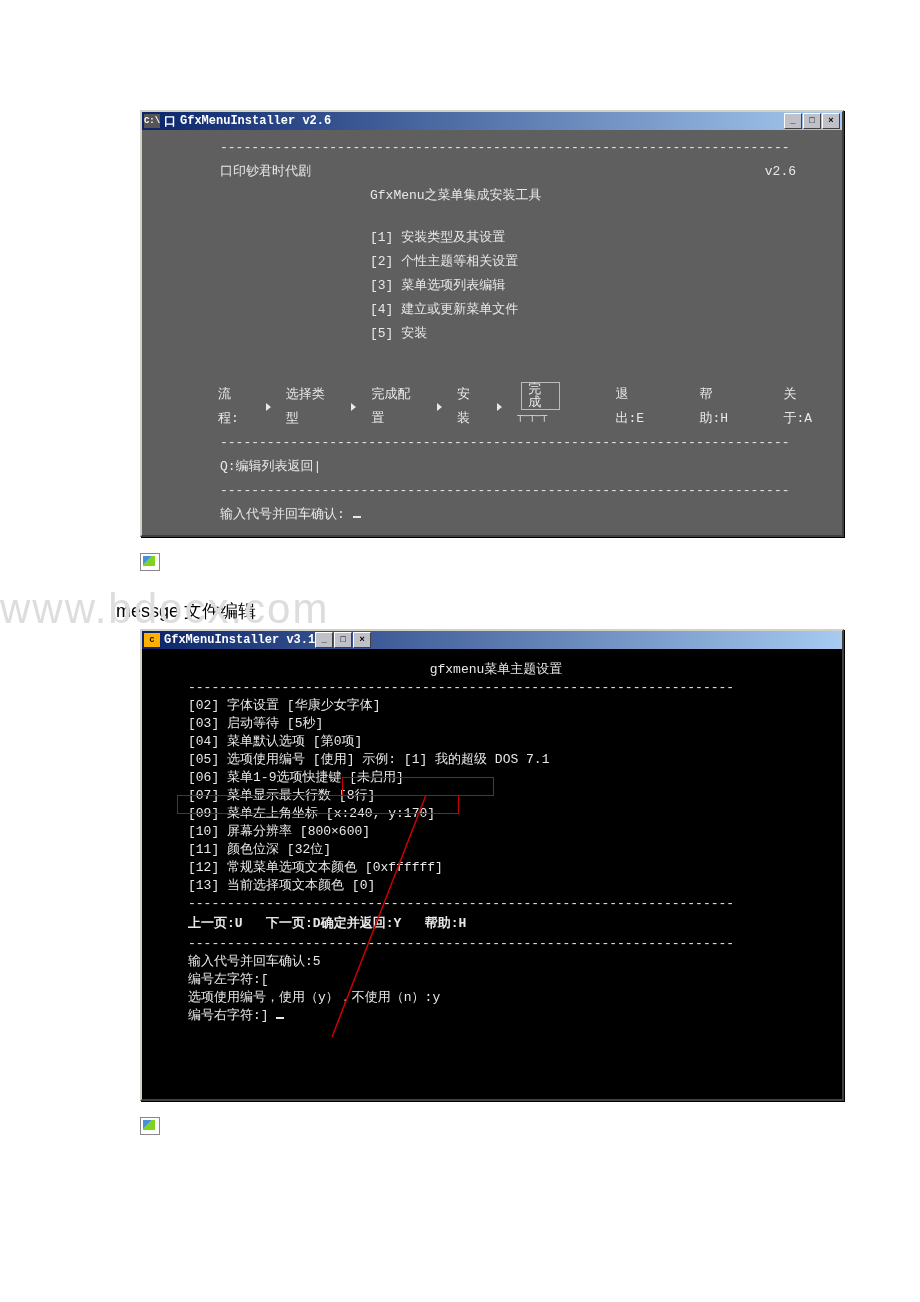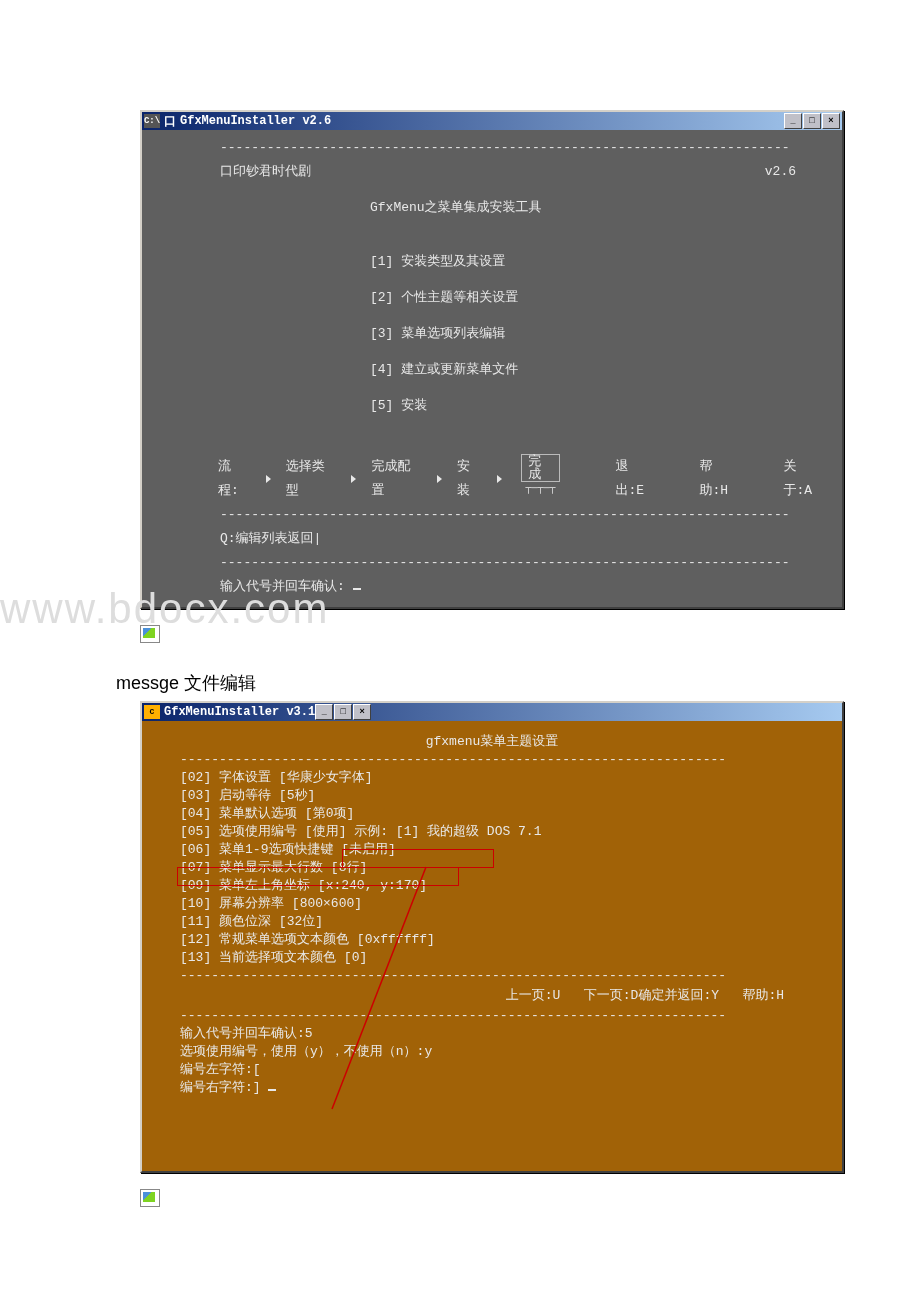--- a/index.html
+++ b/index.html
@@ -74,23 +74,23 @@
     font-weight:bold;
   }
   .client {
     background:#5f5f5f;
     color:#e8e8e8;
     padding: 6px 18px 8px 18px;
     position:relative;
     min-height:370px;
   }
   .client2 {
-    background:#a16207;
+    background:#000000;
     color:#e8e8e8;
-    padding: 6px 18px 14px 18px;
+    padding: 6px 18px 14px 26px;
     position:relative;
     min-height:430px;
   }
   .scroll {
     position:absolute;
     right:0;top:18px;bottom:0;
     width:16px;background:#c0c0c0;
     border-left:1px solid #808080;
   }
   .scroll .sbtn{
@@ -108,21 +108,21 @@
   .dashes { letter-spacing:0;white-space:nowrap;overflow:hidden; }
   .row { white-space:pre; }
   .center { text-align:center; }
   .completebox {
     display:inline-block;
     border:1px solid #bbb;
     padding:0 6px;
     margin: 0 4px;
   }
   .client .indent1 { padding-left: 60px;}
-  .client .indent2 { padding-left: 210px; margin-top: 12px;}
+  .client .indent2 { padding-left: 210px;}
   .line-block { line-height: 24px; font-size: 13px;}
   .menu-part { display:flex; align-items:center; gap:14px; padding-left:58px;}
   .tiny-caret { display:inline-block;width:0;height:0;border-left:5px solid #e8e8e8;border-top:4px solid transparent;border-bottom:4px solid transparent;vertical-align:middle;margin:0 1px 0 1px;}
   .img-placeholder {
     width:18px;height:16px;
     border:1px solid #888;
     margin: 16px 0 28px 0;
     position:relative;
     background:#fff;
   }
@@ -151,21 +151,21 @@
     padding: 0 2px;
     font-weight: bold;
     font-size: 12px;
   }
   .titlebar2 .ticon {
     width: 16px; height: 14px;
     background: #ffb000;
     margin-right: 4px;
     font-size:8px;color:#000;line-height:14px;text-align:center;
   }
-  .nav2 { display:flex; justify-content:flex-end; padding: 2px 2px; }
+  .nav2 { display:flex; justify-content:flex-start; padding: 2px 2px; font-weight: bold; }
   .cursor { display:inline-block;width:8px;height:2px;background:#e8e8e8;vertical-align:baseline;}
 </style>
 </head>
 <body>
 
 <div class="watermark">www.bdocx.com</div>
 
 <div class="page">
 
   <div class="win">
@@ -197,21 +197,21 @@
       <div class="indent2"><span>[2]</span> <span>个性主题等相关设置</span></div>
       <div class="indent2"><span>[3]</span> <span>菜单选项列表编辑</span></div>
       <div class="indent2"><span>[4]</span> <span>建立或更新菜单文件</span></div>
       <div class="indent2"><span>[5]</span> <span>安装</span></div>
       <div style="height:36px"></div>
       <div class="menu-part">
         <span>流程:</span><span class="tiny-caret"></span>
         <span>选择类型</span><span class="tiny-caret"></span>
         <span>完成配置</span><span class="tiny-caret"></span>
         <span>安装</span><span class="tiny-caret"></span>
-        <span style="display:inline-flex;flex-direction:column;align-items:center;line-height:13px;margin-bottom:8px;">
+        <span style="display:inline-flex;flex-direction:column;align-items:flex-start;line-height:13px;margin-bottom:8px;">
           <span class="completebox">完成</span>
           <span style="font-size:10px;">┬─┬─┬</span>
         </span>
         &nbsp;&nbsp;
         <span style="margin-left:8px">退出:E</span>&nbsp;&nbsp;
         <span>帮助:H</span>&nbsp;&nbsp;
         <span>关于:A</span>
       </div>
       <div class="dashes indent1">-------------------------------------------------------------------------</div>
       <div class="indent1">Q:编辑列表返回|</div>
@@ -259,22 +259,22 @@
       </div>
 
       <div class="dashes" style="padding-left:20px">----------------------------------------------------------------------</div>
       <div class="nav2" style="padding-left:20px;padding-right:40px">
         <span><span>上一页:U</span>&nbsp;&nbsp;&nbsp;<span>下一页:D</span></span>
         <span><span>确定并返回:Y</span>&nbsp;&nbsp;&nbsp;<span>帮助:H</span></span>
       </div>
       <div class="dashes" style="padding-left:20px">----------------------------------------------------------------------</div>
       <div style="padding-left:20px">
         <div class="row">输入代号并回车确认:5</div>
+        <div class="row">编号左字符:[</div>
         <div class="row">选项使用编号，使用（y），不使用（n）:y</div>
-        <div class="row">编号左字符:[</div>
         <div class="row"><span>编号右字符:]</span> <span class="cursor"></span></div>
       </div>
 
       <div class="redbox" style="left:200px;top:128px;width:150px;height:17px"></div>
       <div class="redbox" style="left:35px;top:146px;width:280px;height:17px"></div>
 
       <svg style="position:absolute;left:0;top:0;width:700px;height:460px;pointer-events:none">
         <line x1="284" y1="146" x2="190" y2="388" stroke="#c00" stroke-width="1.5"></line>
       </svg>
     </div>

